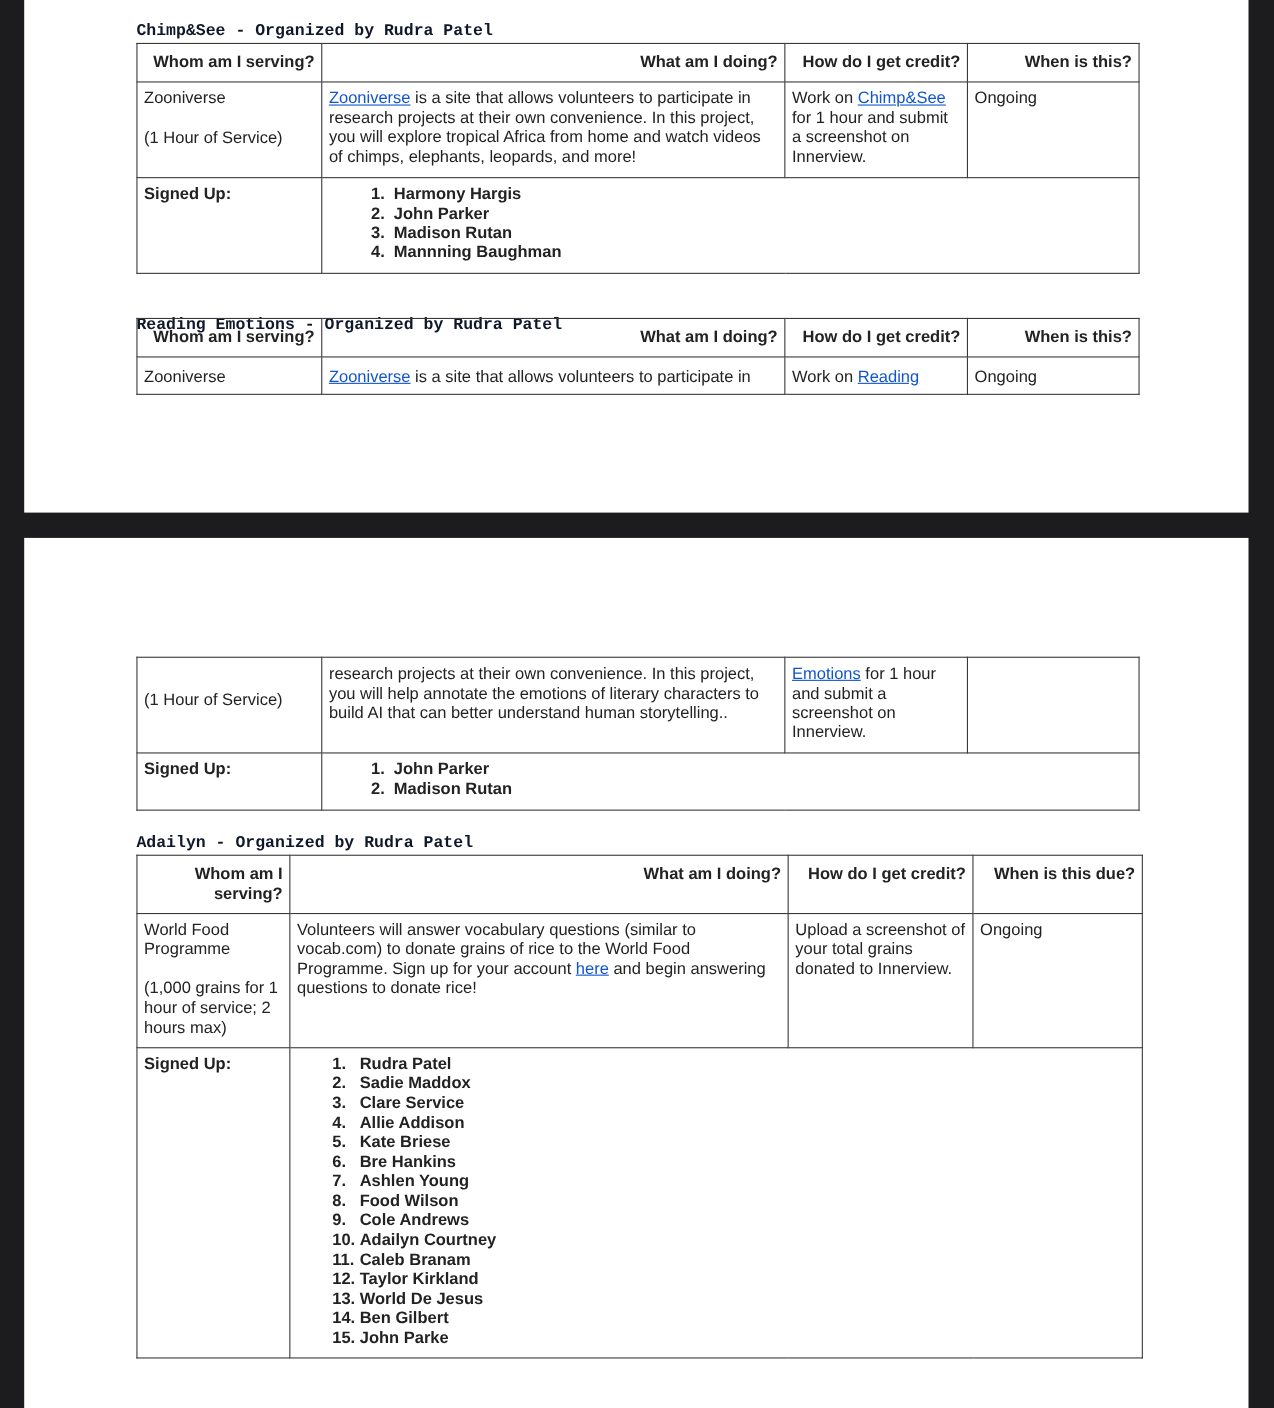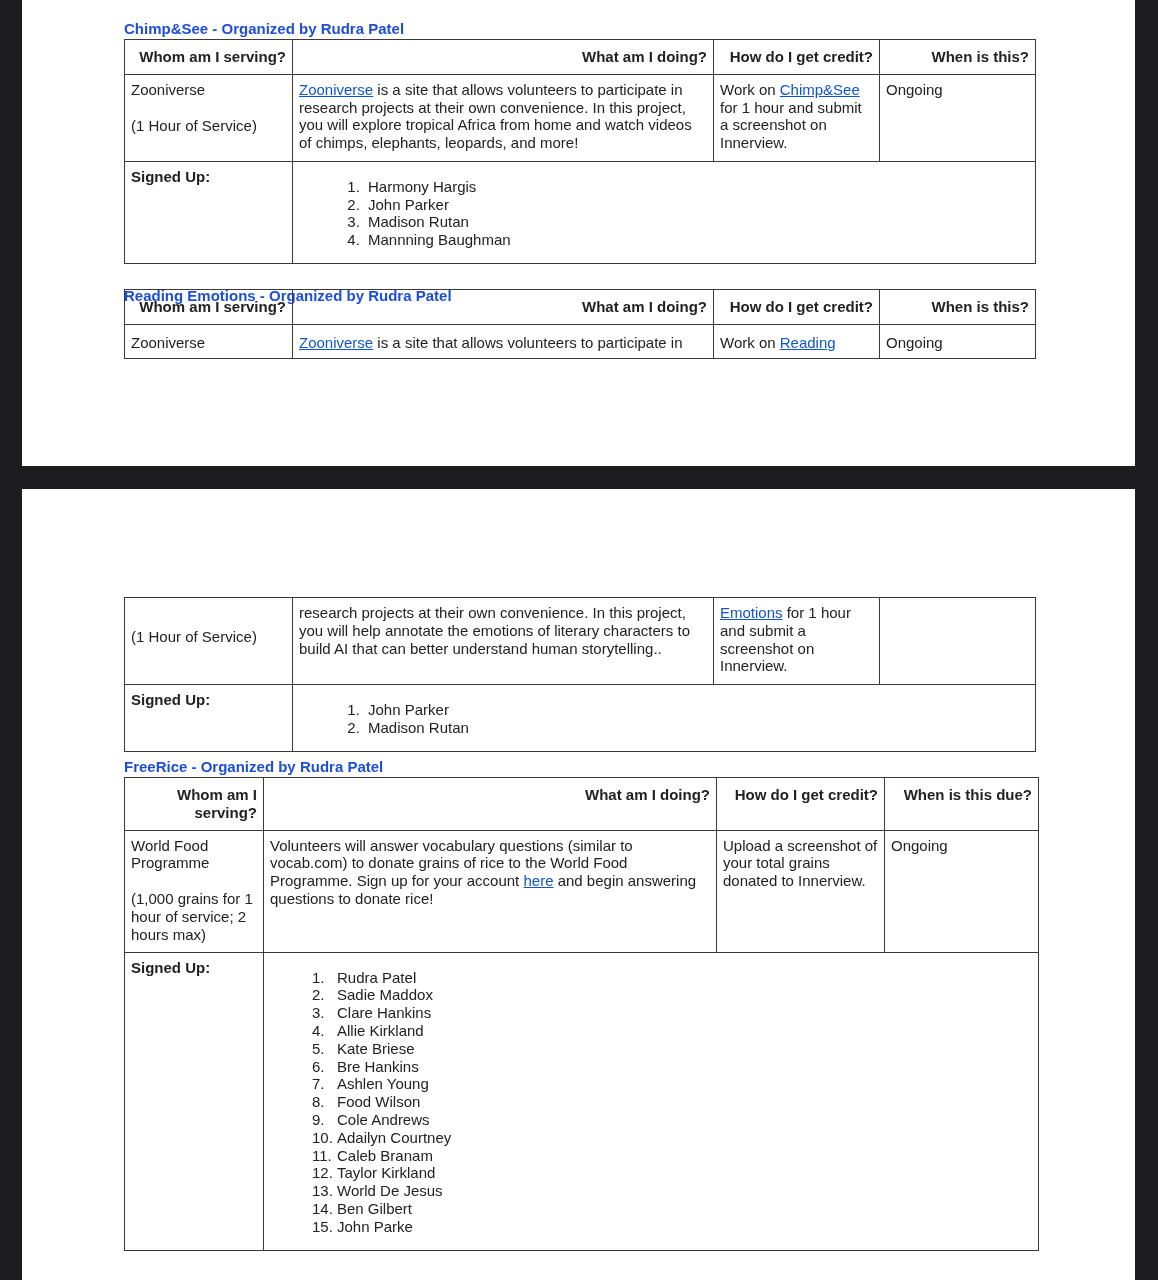--- a/index.html
+++ b/index.html
@@ -3,27 +3,27 @@
 <meta charset="utf-8">
 <style>
   html, body { margin:0; padding:0; }
   body {
     width:1158px; height:1280px; background:#1c1c1e; position:relative; overflow:hidden;
     font-family:"Liberation Sans", sans-serif; color:#222;
   }
   .page { position:absolute; left:22px; width:1113px; background:#fff; }
   .page1 { top:0; height:466px; }
   .page2 { top:489px; height:800px; }
-  .section-title { position:absolute; font-weight:bold; font-size:15px; color:#1d4ed8; }
+  .section-title { position:absolute; font-weight:bold; font-size:15px; color:#0f172a;font-family:Liberation Mono, monospace; }
   table { position:absolute; border-collapse:collapse; font-size:15px; line-height:17.8px; table-layout:fixed; }
   td { border:1.5px solid #3a3a3a; vertical-align:top; padding:6px 6px 4px 6px; }
   th { border:1.5px solid #3a3a3a; text-align:right; font-weight:bold; padding:8px 6px; vertical-align:top; }
   a.link { color:#1155cc; text-decoration:underline; }
   .gap { height:18px; }
-  ol.names { margin:10px; padding:0 0 0 55px; font-weight:normal; }
+  ol.names { margin:0; padding:0 0 0 55px; font-weight:bold; }
   ol.names li { padding-left:4px; }
   ol.names.wide { padding-left:32px; list-style:none; }
   ol.names.wide li { padding-left:0; }
   .num { display:inline-block; width:25px; }
   .bold { font-weight:bold;margin-left:16px; }
 </style>
 </head>
 <body>
 
 <div class="page page1">
@@ -123,21 +123,21 @@
       <td colspan="3">
         <ol class="names">
           <li>John Parker</li>
           <li>Madison Rutan</li>
         </ol>
       </td>
     </tr>
   </tbody>
     </table>
 
-  <div class="section-title" style="left:102px; top:269px;">FreeRice - Organized by Rudra Patel</div>
+  <div class="section-title" style="left:102px; top:269px;">Adailyn - Organized by Rudra Patel</div>
   <table style="left:102px; top:288px; width:914px;">
     <colgroup>
         <col style="width:139px">
         <col style="width:453px">
         <col style="width:168px">
         <col style="width:154px">
       </colgroup>
     <tbody>
         <tr style="height:52px;">
       <th>Whom am I serving?</th>
@@ -156,22 +156,22 @@
       </td>
       <td>Upload a screenshot of your total grains donated to Innerview.</td>
       <td>Ongoing</td>
     </tr>
     <tr style="height:282px;">
       <td class="bold">Signed Up:</td>
       <td colspan="3">
         <ol class="names wide" id="freerice-list">
               <li><span class="num">1.</span><span>Rudra Patel</span></li>
               <li><span class="num">2.</span><span>Sadie Maddox</span></li>
-              <li><span class="num">3.</span><span>Clare Hankins</span></li>
-              <li><span class="num">4.</span><span>Allie Kirkland</span></li>
+              <li><span class="num">3.</span><span>Clare Service</span></li>
+              <li><span class="num">4.</span><span>Allie Addison</span></li>
               <li><span class="num">5.</span><span>Kate Briese</span></li>
               <li><span class="num">6.</span><span>Bre Hankins</span></li>
               <li><span class="num">7.</span><span>Ashlen Young</span></li>
               <li><span class="num">8.</span><span>Food Wilson</span></li>
               <li><span class="num">9.</span><span>Cole Andrews</span></li>
               <li><span class="num">10.</span><span>Adailyn Courtney</span></li>
               <li><span class="num">11.</span><span>Caleb Branam</span></li>
               <li><span class="num">12.</span><span>Taylor Kirkland</span></li>
               <li><span class="num">13.</span><span>World De Jesus</span></li>
               <li><span class="num">14.</span><span>Ben Gilbert</span></li>

